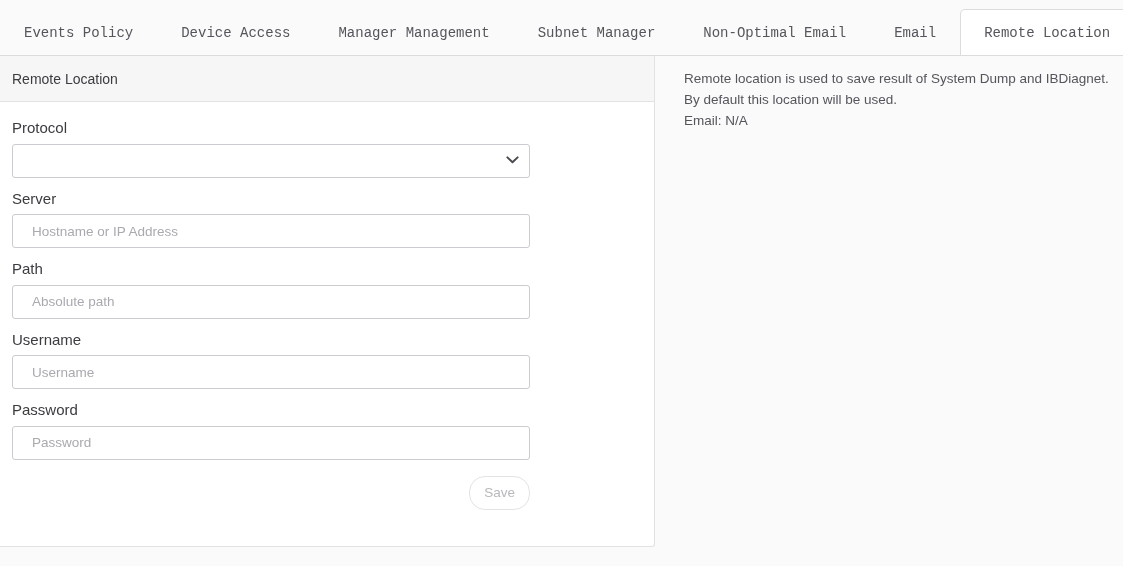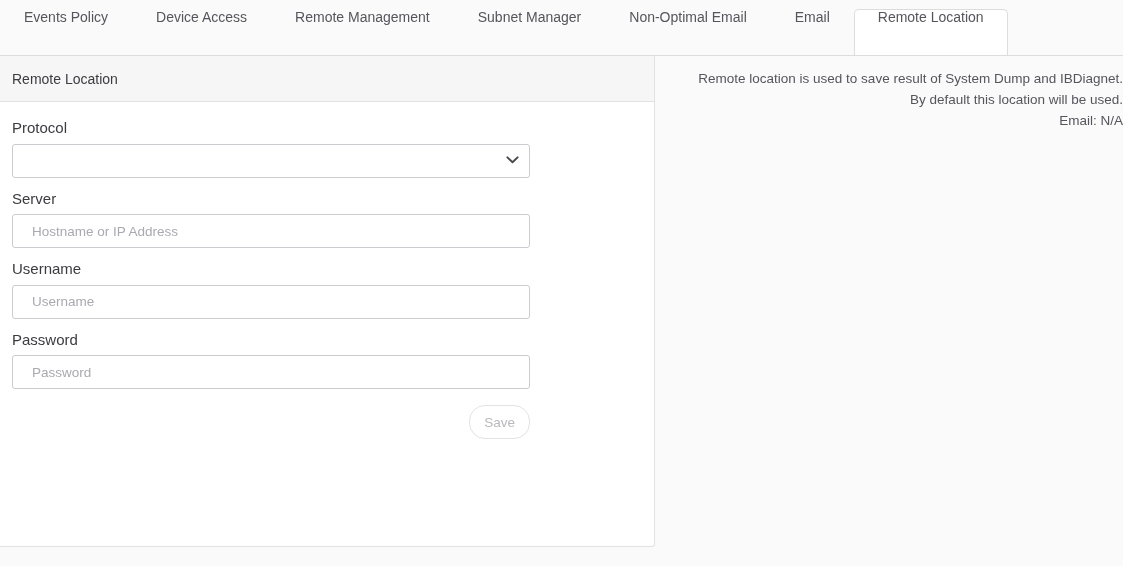--- a/index.html
+++ b/index.html
@@ -31,30 +31,32 @@
     position: absolute;
     left: 0;
     bottom: 0;
     height: 46px;
     display: flex;
     align-items: stretch;
     white-space: nowrap;
   }
   .tab {
     display: flex;
+    align-items: center;
     padding: 0 23px;
     height: 46px;
     font-size: 14px;
     color: #55555c;
     background: transparent;
     border: 1px solid transparent;
     border-bottom: none;
     border-radius: 5px 5px 0 0;
     cursor: pointer;
     line-height: 1;
+    font-family: Liberation Mono, monospace;
   }
   .tab.active {
     background: #ffffff;
     border-color: #dcdcdc;
     color: #55555c;
     position: relative;
     z-index: 2;
   }
   .tab.active::after {
     content: "";
@@ -180,42 +182,41 @@
     color: #b8b8bd;
     font-family: "Liberation Sans", sans-serif;
     font-size: 13.5px;
     cursor: default;
   }
 
   
   .info {
     flex: 1 1 auto;
     padding: 12px 0 0 29px;
-    text-align: right;
   }
   .info-line {
     font-size: 13.5px;
     color: #55555c;
     line-height: 21px;
     white-space: nowrap;
   }
 </style>
 </head>
 <body>
 
 <div class="tabbar">
   <div class="tabs">
     <div class="tab">
       <span>Events Policy</span>
     </div>
     <div class="tab">
       <span>Device Access</span>
     </div>
     <div class="tab">
-      <span>Remote Management</span>
+      <span>Manager Management</span>
     </div>
     <div class="tab">
       <span>Subnet Manager</span>
     </div>
     <div class="tab">
       <span>Non-Optimal Email</span>
     </div>
     <div class="tab">
       <span>Email</span>
     </div>
@@ -247,20 +248,24 @@
             </svg>
           </span>
         </div>
       </div>
 
       <div class="field">
         <label class="field-label">Server</label>
         <input class="control" type="text" placeholder="Hostname or IP Address" style="">
       </div>
 
+      <div class="field">
+        <label class="field-label">Path</label>
+        <input class="control" type="text" placeholder="Absolute path" style="">
+      </div>
 
       <div class="field">
         <label class="field-label">Username</label>
         <input class="control" type="text" placeholder="Username" style="">
       </div>
 
       <div class="field">
         <label class="field-label">Password</label>
         <input class="control" type="text" placeholder="Password" style="">
       </div>

